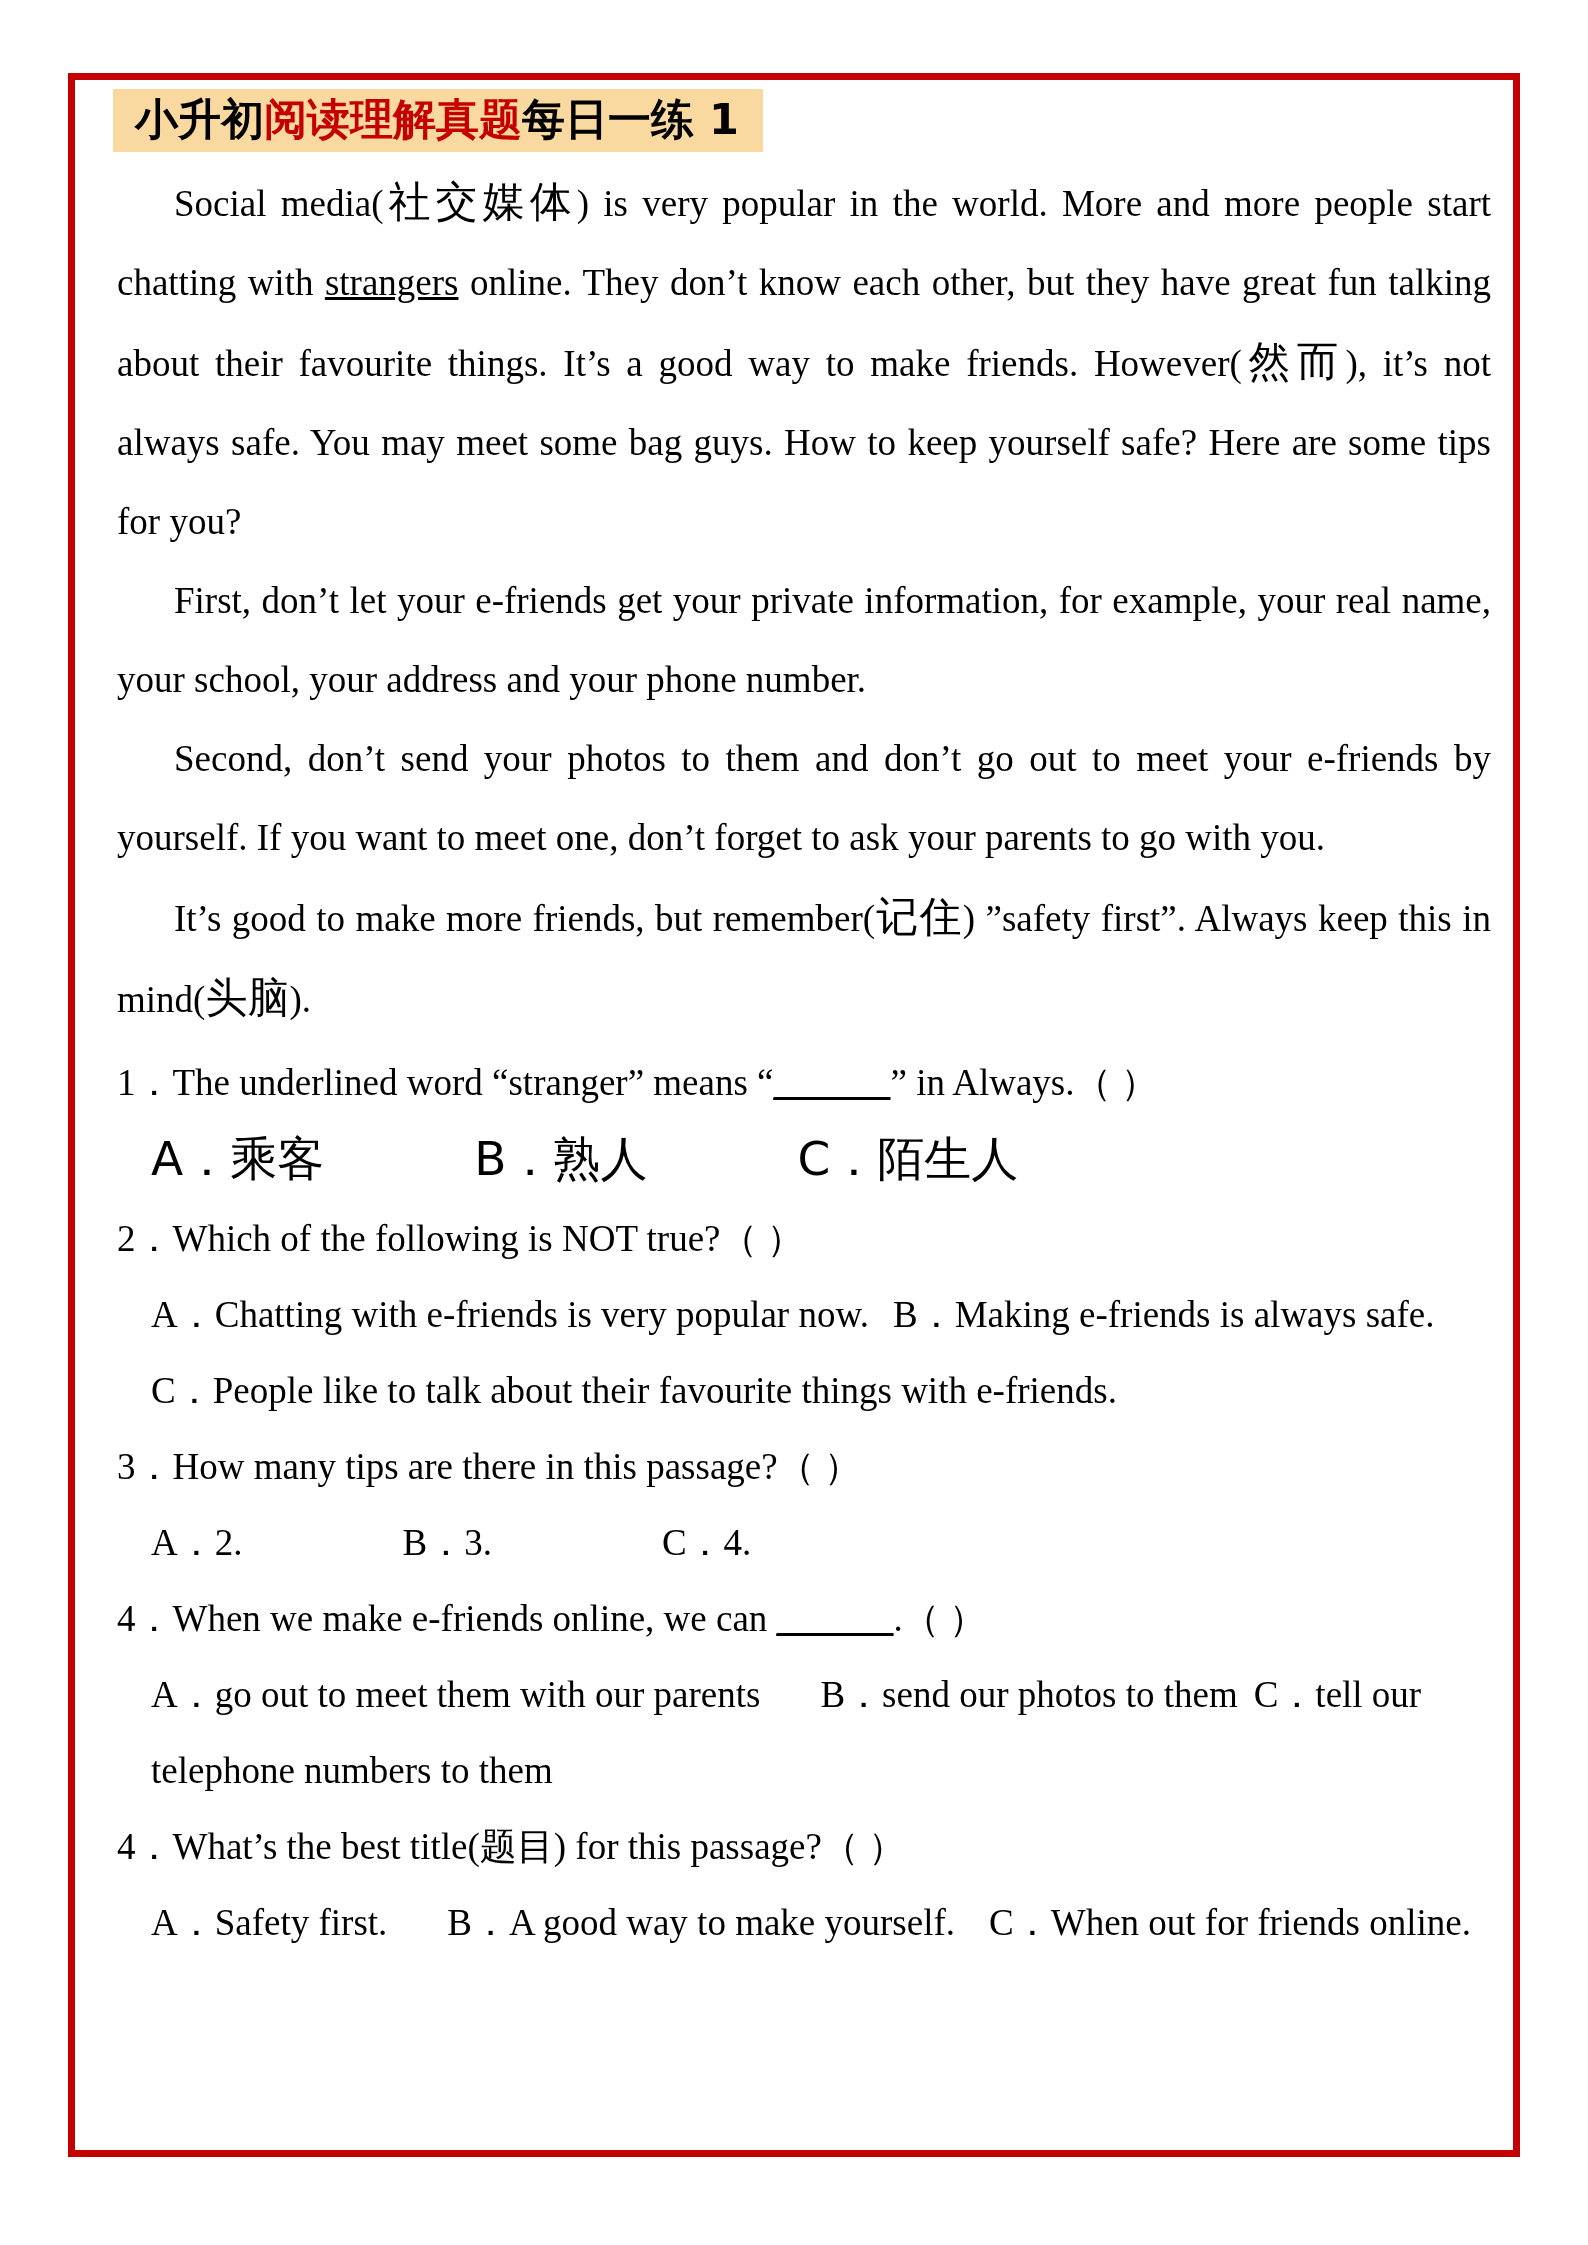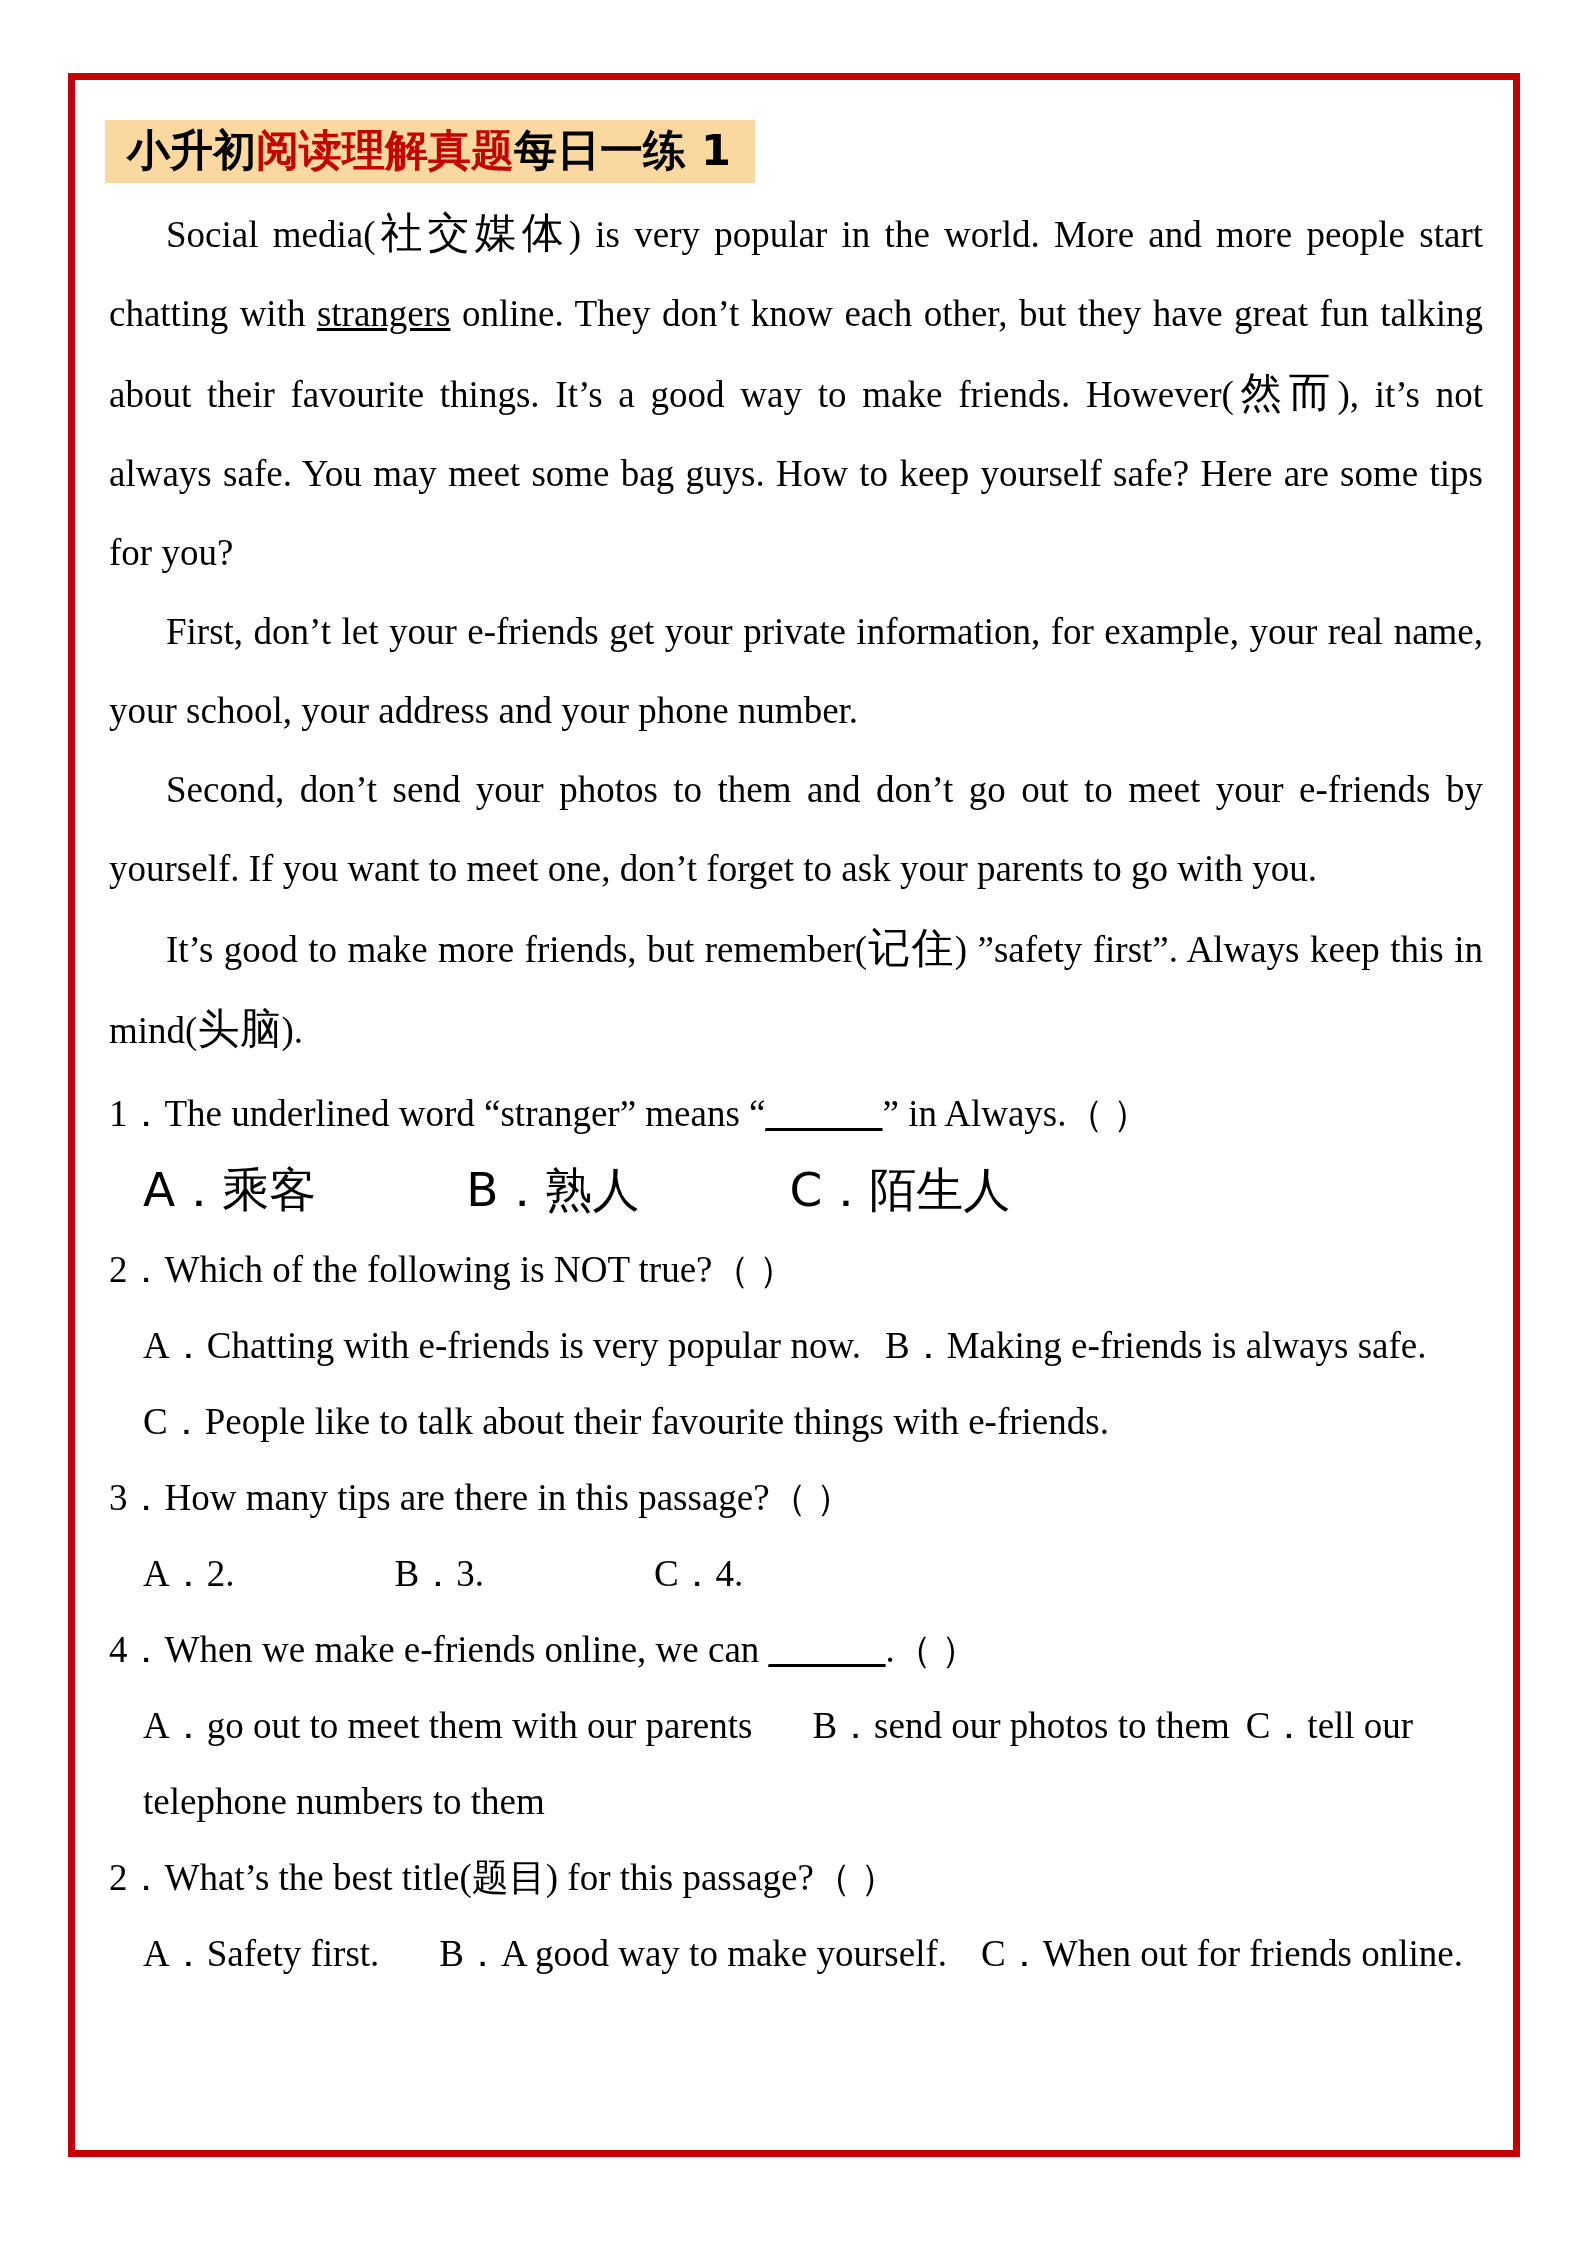--- a/index.html
+++ b/index.html
@@ -31,26 +31,25 @@
     top: 73px;
     width: 1452px;
     height: 2084px;
     border: 7px solid #C40000;
     box-sizing: border-box;
     background: #ffffff;
   }
 
   .frame-inner {
     position: absolute;
-    left: 0; top: 0;
+    left: 8px; top: 0;
     width: 100%;
     height: 100%;
     padding: 0 22px 0 24px;
     box-sizing: border-box;
-    margin-top: 31px;
   }
 
   
   .title-banner {
     display: inline-block;
     background: #FAD9A0;
     padding: 9px 24px 11px 22px;
     margin-top: 9px;
     margin-left: 6px;
     line-height: 1.0;
@@ -133,19 +132,19 @@
         <p class="q-line">2．Which of the following is NOT true?（  ）</p>
         <p class="q-opts"><span><span>A．</span><span>Chatting with e-friends is very popular now.</span></span><span style="display:inline-block;width:24px"></span><span><span>B．</span><span>Making e-friends is always safe.</span></span></p>
         <p class="q-opts"><span><span>C．</span><span>People like to talk about their favourite things with e-friends.</span></span></p>
 
         <p class="q-line">3．How many tips are there in this passage?（  ）</p>
         <p class="q-opts"><span><span>A．</span><span>2.</span></span><span style="display:inline-block;width:160px"></span><span><span>B．</span><span>3.</span></span><span style="display:inline-block;width:170px"></span><span><span>C．</span><span>4.</span></span></p>
 
         <p class="q-line"><span>4．</span><span>When we make e-friends online, we can </span><span class="blank-u">______</span><span>.（  ）</span></p>
         <p class="q-opts wrapw"><span><span>A．</span><span>go out to meet them with our parents</span></span><span style="display:inline-block;width:60px"></span><span><span>B．</span><span>send our photos to them</span></span><span style="display:inline-block;width:16px"></span><span><span>C．</span><span>tell our telephone numbers to them</span></span></p>
 
-        <p class="q-line"><span>2．What’s the best title(</span><span class="cn">题目</span><span>) for this passage?（  ）</span></p>
+        <p class="q-line"><span>4．What’s the best title(</span><span class="cn">题目</span><span>) for this passage?（  ）</span></p>
         <p class="q-opts"><span><span>A．</span><span>Safety first.</span></span><span style="display:inline-block;width:60px"></span><span><span>B．</span><span>A good way to make yourself.</span></span><span style="display:inline-block;width:34px"></span><span><span>C．</span><span>When out for friends online.</span></span></p>
 
       </div>
     </div>
   </div>
 </div>
 
 </body></html>

